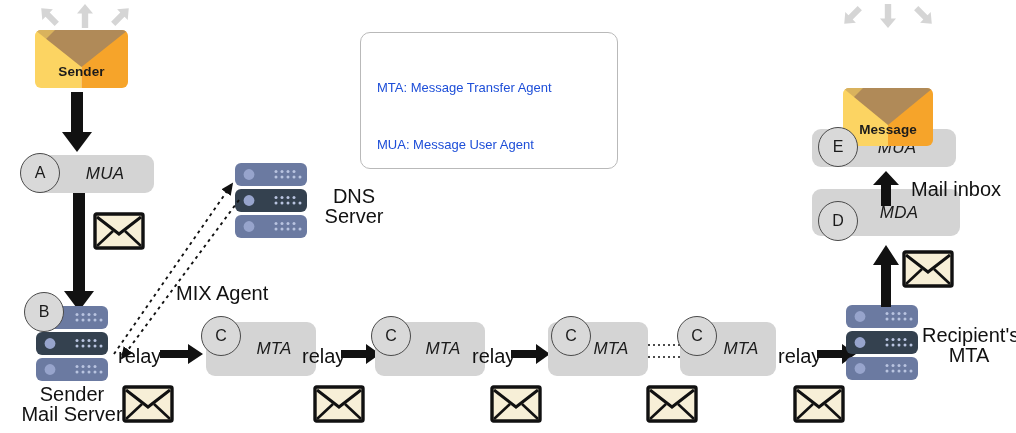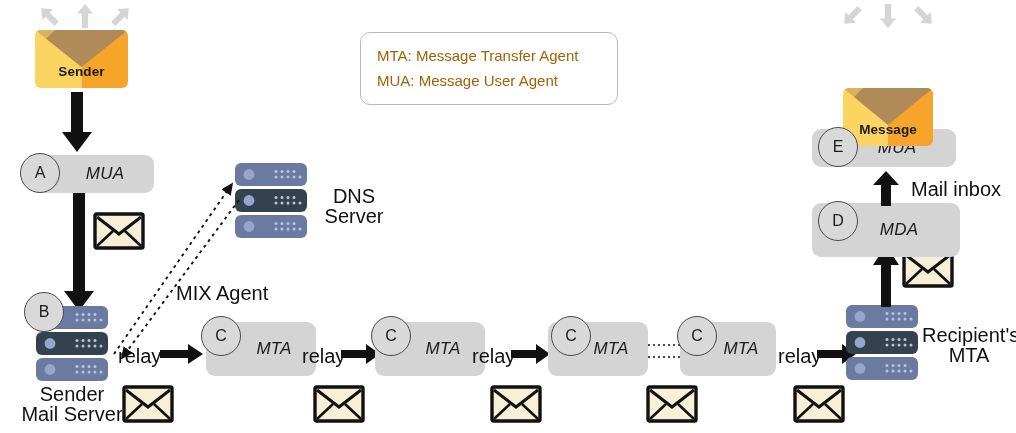--- a/index.html
+++ b/index.html
@@ -42,24 +42,25 @@
 
   
   .legend{
     border:1px solid #b9b9b9;
     border-radius:10px;
     background:#ffffff;
     padding:10px 16px 11px 16px;
     box-sizing:border-box;
   }
   .legend div{
-    font-size:15px;
-    color:#a16207;
+    font-size:13px;
+    color:#1d4ed8;
     line-height:25px;
     white-space:nowrap;
+    margin-top:32px;
   }
 
   
   .tlabel{
     font-size:20px;
     color:#111;
     white-space:nowrap;
     line-height:20px;
   }
   .tlabel.c{text-align:center;}
@@ -422,21 +423,21 @@
 
   <div class="abs" style="left:902px; top:250px; width:52px; height:38px;">
     <svg class="mailicon" viewBox="0 0 52 38">
       <rect x="2" y="2" width="48" height="34" rx="1.5" fill="#f7efd7" stroke="#111111" stroke-width="3.4"></rect>
       <path d="M4,5 L26,22 L48,5" fill="none" stroke="#111111" stroke-width="3"></path>
       <path d="M4,34 L20,19" fill="none" stroke="#111111" stroke-width="2.6"></path>
       <path d="M48,34 L32,19" fill="none" stroke="#111111" stroke-width="2.6"></path>
     </svg>
   </div>
 
-  <div class="abs nodebox" style="left:812px; top:203px; width:148px; height:54px;text-align:right;">
+  <div class="abs nodebox" style="left:812px; top:189px; width:148px; height:47px;text-align:right;">
     <span class="lbl">MDA</span>
   </div>
   <div class="badge" style="left:818px; top:201px;">
     <span>D</span>
   </div>
 
   <div class="abs" style="left:871px; top:170px; width:30px; height:36px;">
     <svg width="30" height="36" viewBox="0 0 30 36">
       <path d="M10,36 L10,15 L2,15 L15,1 L28,15 L20,15 L20,36 Z" fill="#111111"></path>
     </svg>

